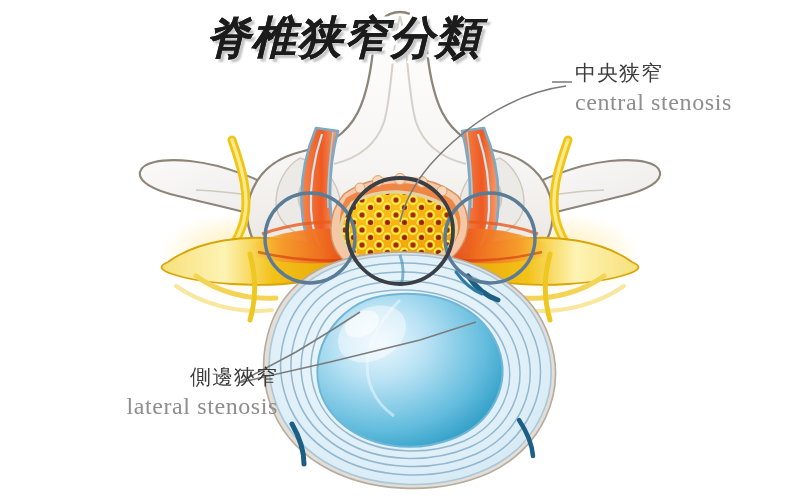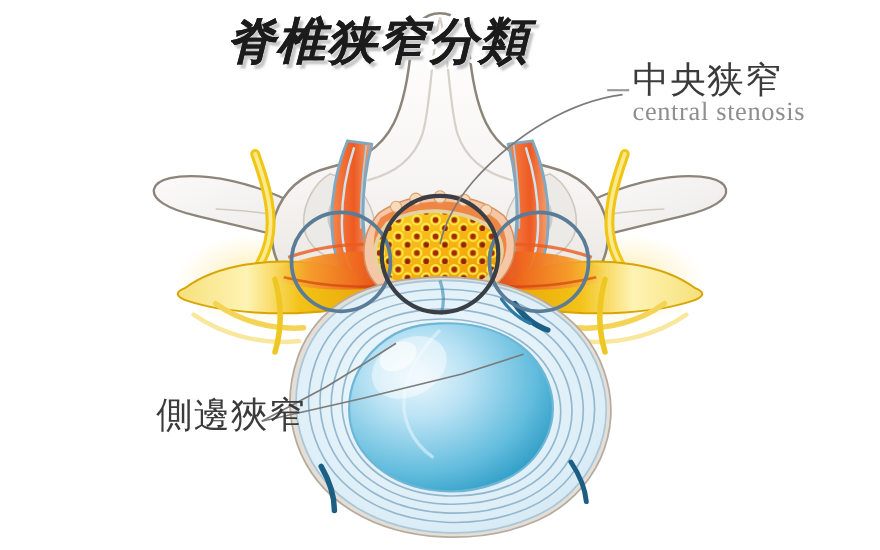--- a/index.html
+++ b/index.html
@@ -25,21 +25,21 @@
     position:absolute;left:205px;top:8px;width:400px;
     font-family:"DejaVu Sans","Liberation Sans",sans-serif;
     font-size:45px;font-weight:bold;font-style:italic;
     letter-spacing:1px;color:#1b1b1b;white-space:nowrap;
   }
 
   
   .label-block{position:absolute;}
   .label-cn{
     font-family:"DejaVu Sans","Liberation Sans",sans-serif;
-    font-size:33px;color:#3b3b3b;letter-spacing:1px;
+    font-size:21px;color:#3b3b3b;letter-spacing:1px;
     line-height:30px;white-space:nowrap;
   }
   .label-en{
     font-family:Liberation Serif, serif;
     font-size:24px;color:#8e8e8e;letter-spacing:.6px;
     line-height:28px;white-space:nowrap;font-weight:400;
   }
   #label-central{left:575px;top:58px;text-align:left;}
   #label-lateral{left:46px;top:362px;text-align:right;width:232px;}
 </style>
@@ -326,15 +326,16 @@
   <div class="title" aria-hidden="true">脊椎狭窄分類</div>
   <div class="title-fill">脊椎狭窄分類</div>
 
   <div class="label-block" id="label-central">
     <div class="label-cn">中央狭窄</div>
     <div class="label-en">central stenosis</div>
   </div>
 
   <div class="label-block" id="label-lateral">
     <div class="label-cn">側邊狹窄</div>
+    <div class="label-en">lateral stenosis</div>
   </div>
 
 </div>
 
 </body></html>

